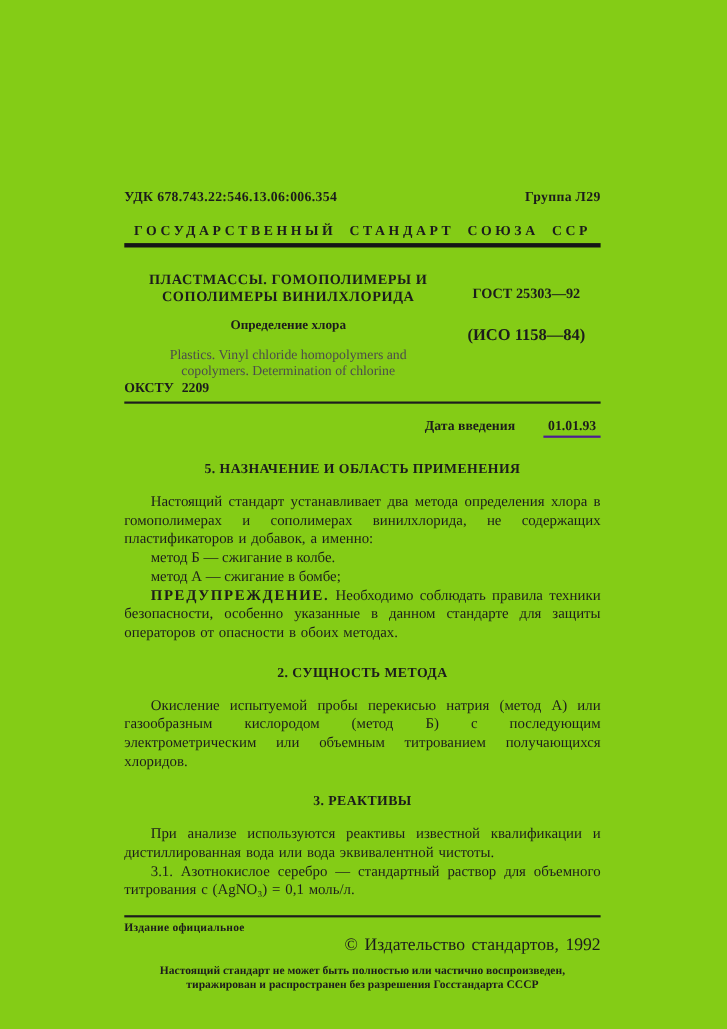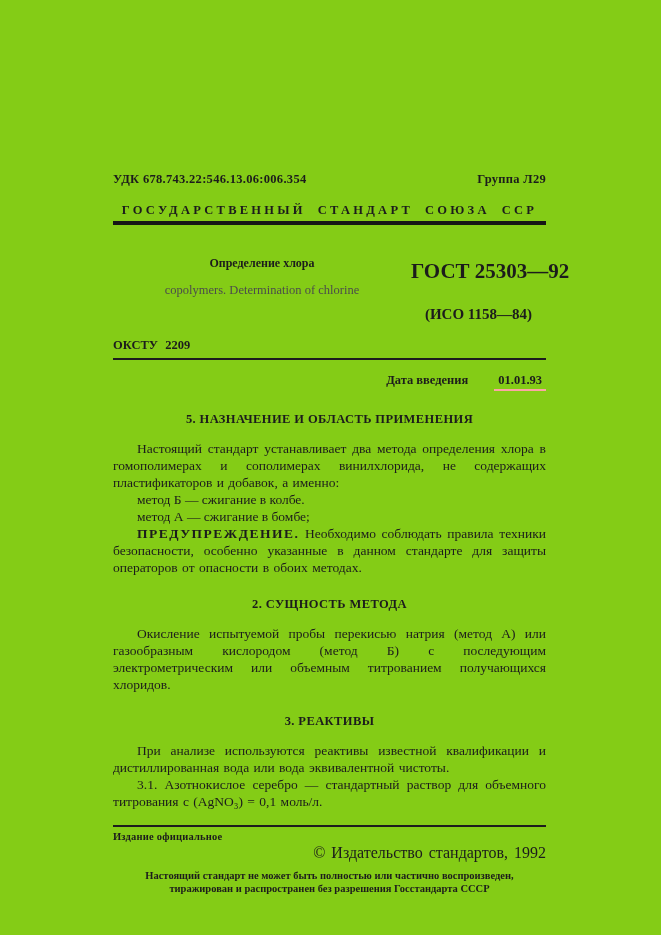--- a/index.html
+++ b/index.html
@@ -75,51 +75,51 @@
     line-height: 15px;
     color: #4c4c4c;
   }
   .title-right {
     width: 135px;
     text-align: center;
   }
   .gost-num {
     margin-top: 13px;
     font-weight: bold;
-    font-size: 21px;
+    font-size: 13px;
     white-space: nowrap;
   }
   .iso-num {
     margin-top: 22px;
     font-weight: bold;
     font-size: 15px;
     white-space: nowrap;
   }
   
   .okstu {
-    margin-top: 15px;
+    margin-top: 0;
     font-weight: bold;
     font-size: 12.5px;
     word-spacing: 4px;
   }
   .okstu-rule {
     margin-top: 5px;
   }
   .date-row {
     margin-top: 13px;
     display: flex;
     justify-content: flex-end;
     align-items: baseline;
     font-weight: bold;
     font-size: 12.5px;
   }
   .date-value {
     margin-left: 26px;
     padding: 0 4px 1px 4px;
-    border-bottom: 2px solid #fca5a5;
+    border-bottom: 2px solid #4c1d95;
   }
   
   .section-heading {
     text-align: center;
     font-weight: bold;
     font-size: 12.5px;
     letter-spacing: 0.4px;
     margin-top: 21px;
     margin-bottom: 13px;
   }
@@ -171,22 +171,27 @@
 
     <div class="udk-row">
       <span>УДК 678.743.22:546.13.06:006.354</span>
       <span>Группа Л29</span>
     </div>
     <div class="state-line">ГОСУДАРСТВЕННЫЙ СТАНДАРТ СОЮЗА ССР</div>
     <div class="rule-thick"></div>
 
     <div class="title-block">
       <div class="title-left">
+        <div class="title-ru">
+          <div>ПЛАСТМАССЫ. ГОМОПОЛИМЕРЫ И</div>
+          <div>СОПОЛИМЕРЫ ВИНИЛХЛОРИДА</div>
+        </div>
         <div class="title-sub">Определение хлора</div>
         <div class="title-en">
+          <div>Plastics. Vinyl chloride homopolymers and</div>
           <div>copolymers. Determination of chlorine</div>
         </div>
       </div>
       <div class="title-right">
         <div class="gost-num">ГОСТ 25303—92</div>
         <div class="iso-num">(ИСО 1158—84)</div>
       </div>
     </div>
 
     <div class="okstu">ОКСТУ 2209</div>

